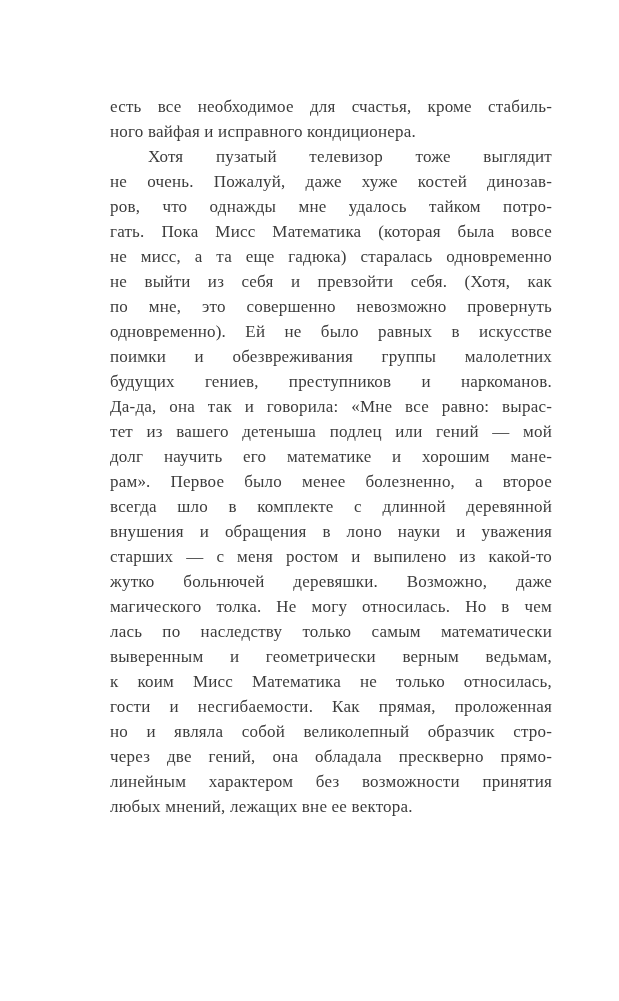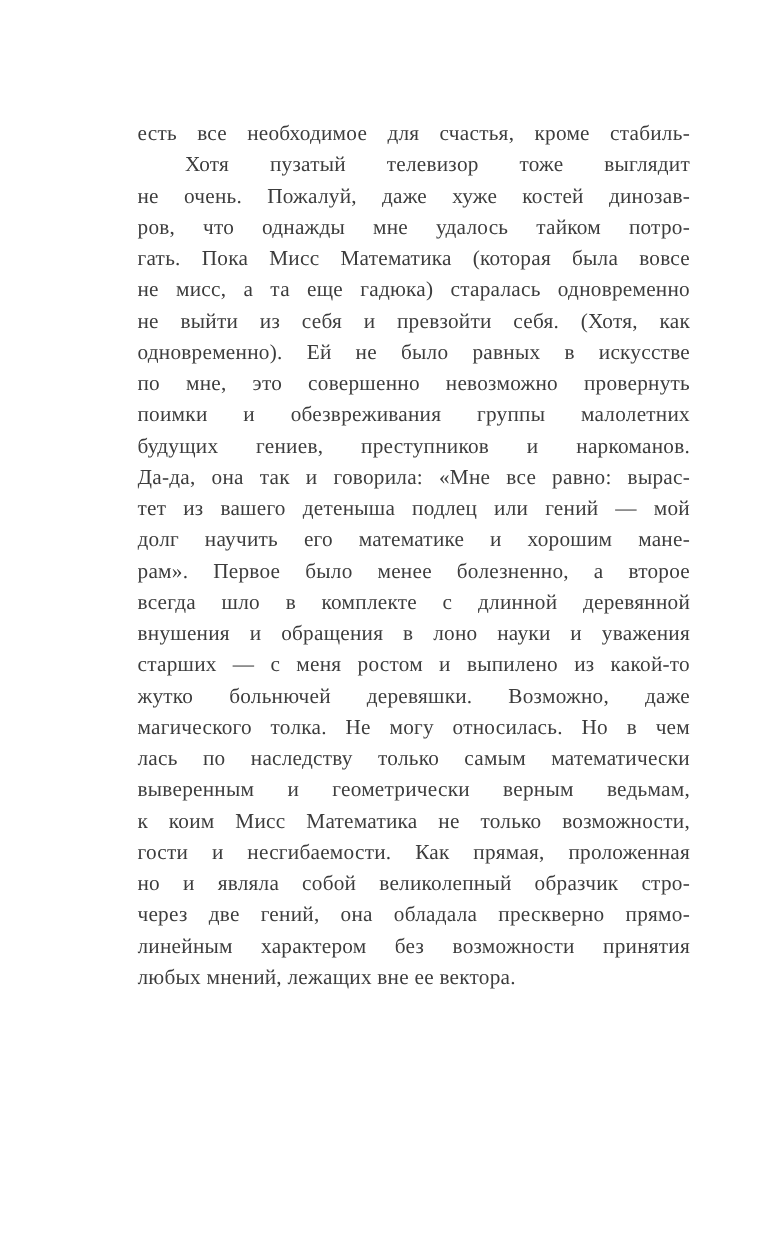--- a/index.html
+++ b/index.html
@@ -46,44 +46,45 @@
     padding-left: 38px;
   }
 </style>
 </head>
 <body>
 
 <div class="page">
   <div class="text-block" style="color: rgb(60, 60, 60);">
       <div class="paragraph">
         <div class="line">есть все необходимое для счастья, кроме стабиль-</div>
+        <div class="line last">ного вайфая и исправного кондиционера.</div>
       </div>
       <div class="paragraph">
         <div class="line indent">Хотя пузатый телевизор тоже выглядит</div>
         <div class="line">не очень. Пожалуй, даже хуже костей динозав-</div>
         <div class="line">ров, что однажды мне удалось тайком потро-</div>
         <div class="line">гать. Пока Мисс Математика (которая была вовсе</div>
         <div class="line">не мисс, а та еще гадюка) старалась одновременно</div>
         <div class="line">не выйти из себя и превзойти себя. (Хотя, как</div>
+        <div class="line">по мне, это совершенно невозможно провернуть</div>
         <div class="line">одновременно). Ей не было равных в искусстве</div>
-        <div class="line">по мне, это совершенно невозможно провернуть</div>
         <div class="line">поимки и обезвреживания группы малолетних</div>
         <div class="line">будущих гениев, преступников и наркоманов.</div>
         <div class="line">Да-да, она так и говорила: «Мне все равно: вырас-</div>
         <div class="line">тет из вашего детеныша подлец или гений — мой</div>
         <div class="line">долг научить его математике и хорошим мане-</div>
         <div class="line">рам». Первое было менее болезненно, а второе</div>
         <div class="line">всегда шло в комплекте с длинной деревянной</div>
         <div class="line">внушения и обращения в лоно науки и уважения</div>
         <div class="line">старших — с меня ростом и выпилено из какой-то</div>
         <div class="line">жутко больнючей деревяшки. Возможно, даже</div>
         <div class="line">магического толка. Не могу относилась. Но в чем</div>
         <div class="line">лась по наследству только самым математически</div>
         <div class="line">выверенным и геометрически верным ведьмам,</div>
-        <div class="line">к коим Мисс Математика не только возможности,</div>
+        <div class="line">к коим Мисс Математика не только относилась,</div>
         <div class="line">гости и несгибаемости. Как прямая, проложенная</div>
         <div class="line">но и являла собой великолепный образчик стро-</div>
         <div class="line">через две гений, она обладала прескверно прямо-</div>
         <div class="line">линейным характером без возможности принятия</div>
         <div class="line last">любых мнений, лежащих вне ее вектора.</div>
       </div>
     </div>
 </div>
 
 </body></html>

